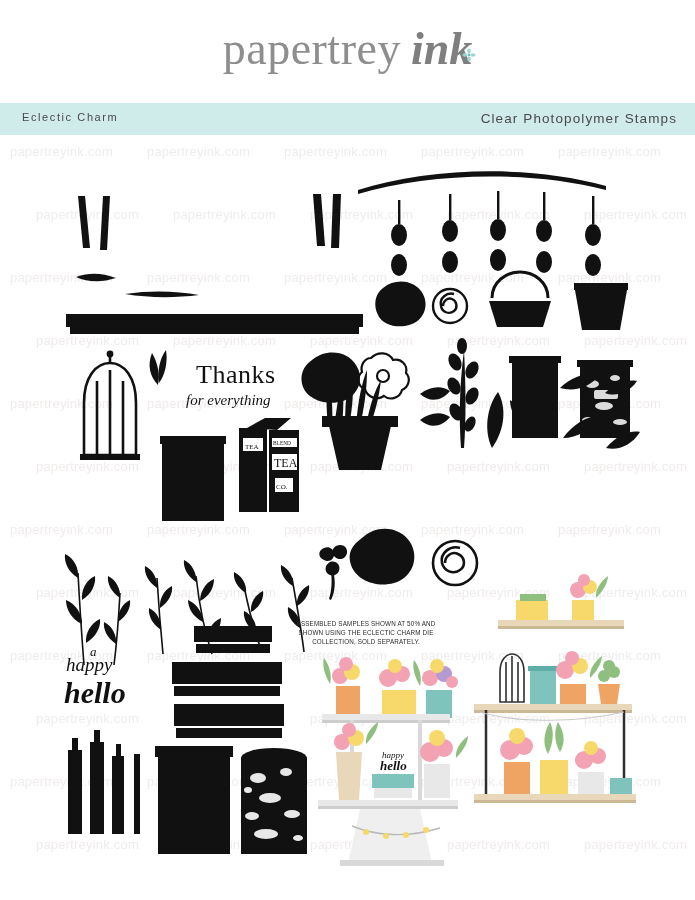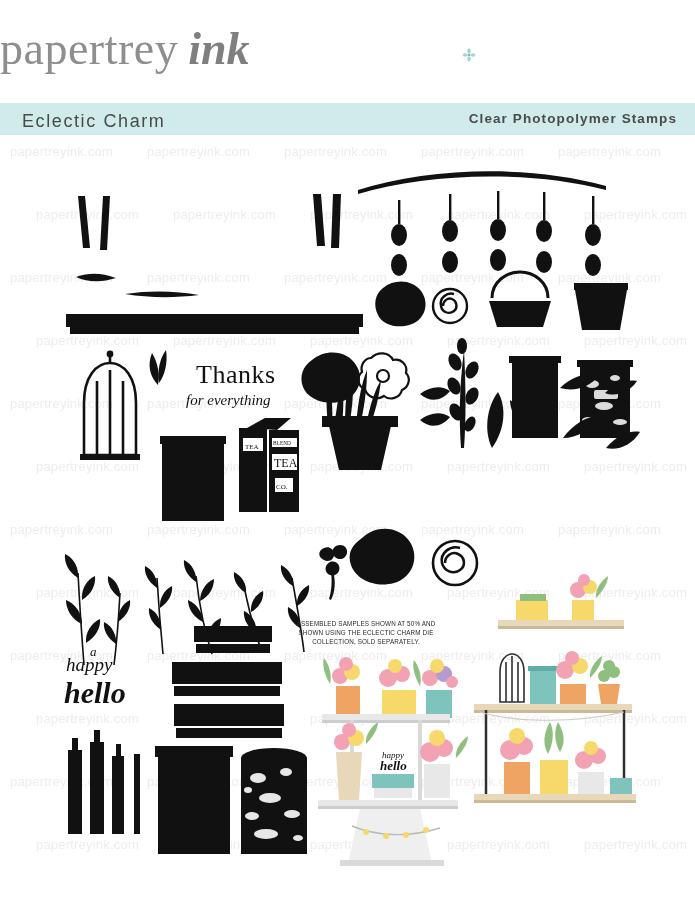--- a/index.html
+++ b/index.html
@@ -14,20 +14,21 @@
     position: relative;
     width: 695px; height: 900px;
     background: #ffffff;
     overflow: hidden;
   }
 
   
   .logo-wrap {
     position: absolute;
     top: 22px; left: 0; width: 695px;
+    text-align: center;
     height: 70px;
   }
   .logo-text {
     display: inline-block;
     font-family: "Liberation Serif", serif;
     font-size: 46px;
     letter-spacing: 0.5px;
     color: #8e8e8e;
     font-weight: 400;
   }
@@ -48,31 +49,30 @@
   
   .titlebar {
     position: absolute;
     top: 103px; left: 0;
     width: 695px; height: 32px;
     background: #cfeceb;
   }
   .titlebar .left {
     position: absolute;
     left: 22px; top: 8px;
-    font-size: 18px;
+    font-size: 11px;
     letter-spacing: 1.6px;
     color: #4a4a4a;
   }
   .titlebar .right {
     position: absolute;
     right: 18px; top: 8px;
     font-size: 13.5px;
     letter-spacing: 1.1px;
     color: #4a4a4a;
-    font-weight: bold;
   }
 
   
   .watermarks {
     position: absolute;
     top: 138px; left: 0;
     width: 695px; height: 762px;
     overflow: hidden;
     pointer-events: none;
   }

